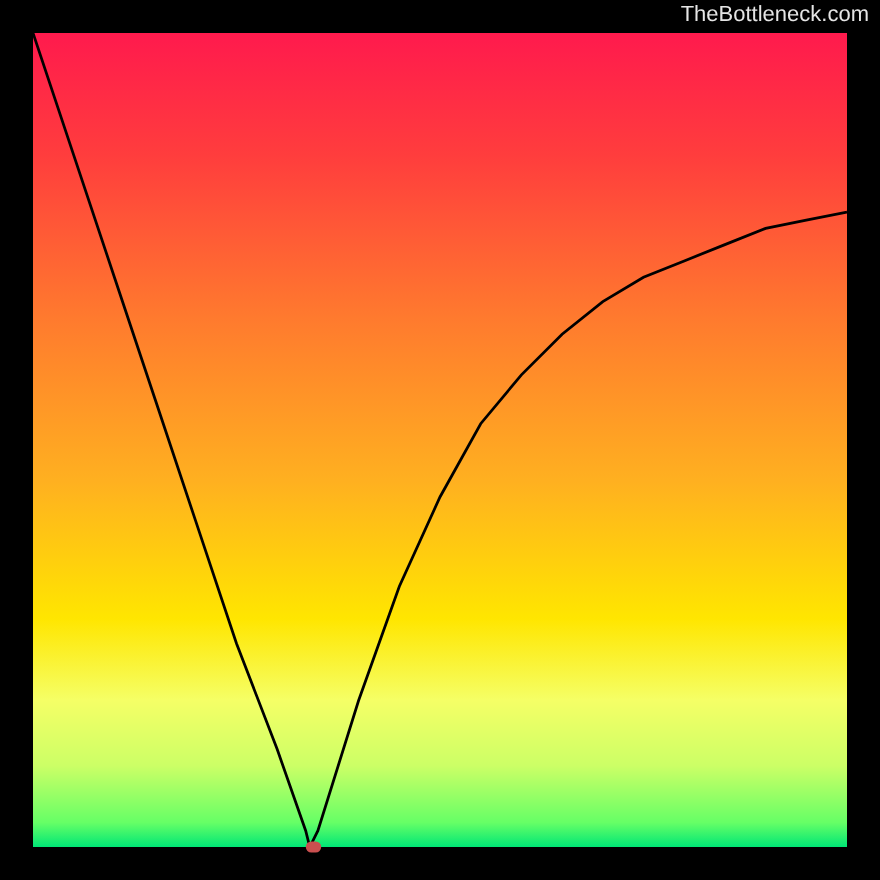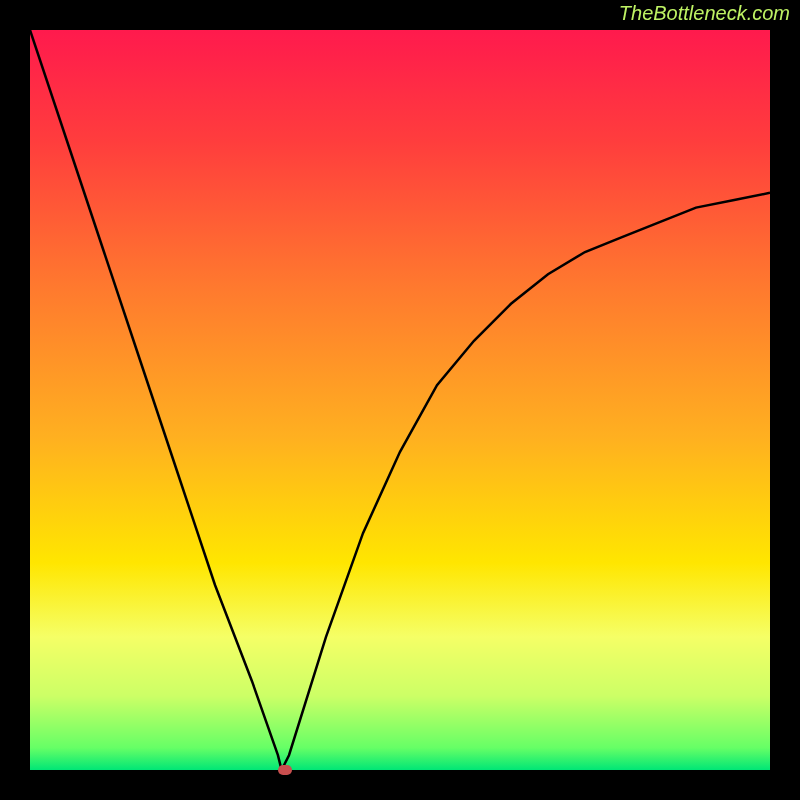--- a/index.html
+++ b/index.html
@@ -11,26 +11,25 @@
       width: 800px;
       height: 800px;
       background: #000;
       position: relative;
       overflow: hidden;
     }
     .watermark {
       position: absolute;
       top: 2px;
       right: 10px;
-      color: #bef264;
+      color: #e5e5e5;
       font-family: Arial, sans-serif;
       font-size: 20px;
       font-weight: 500;
       z-index: 10;
-      font-style: italic;
     }
     .chart-area {
       position: absolute;
       left: 30px;
       top: 30px;
       width: 740px;
       height: 740px;
     }
     .gradient-bg {
       position: absolute;

